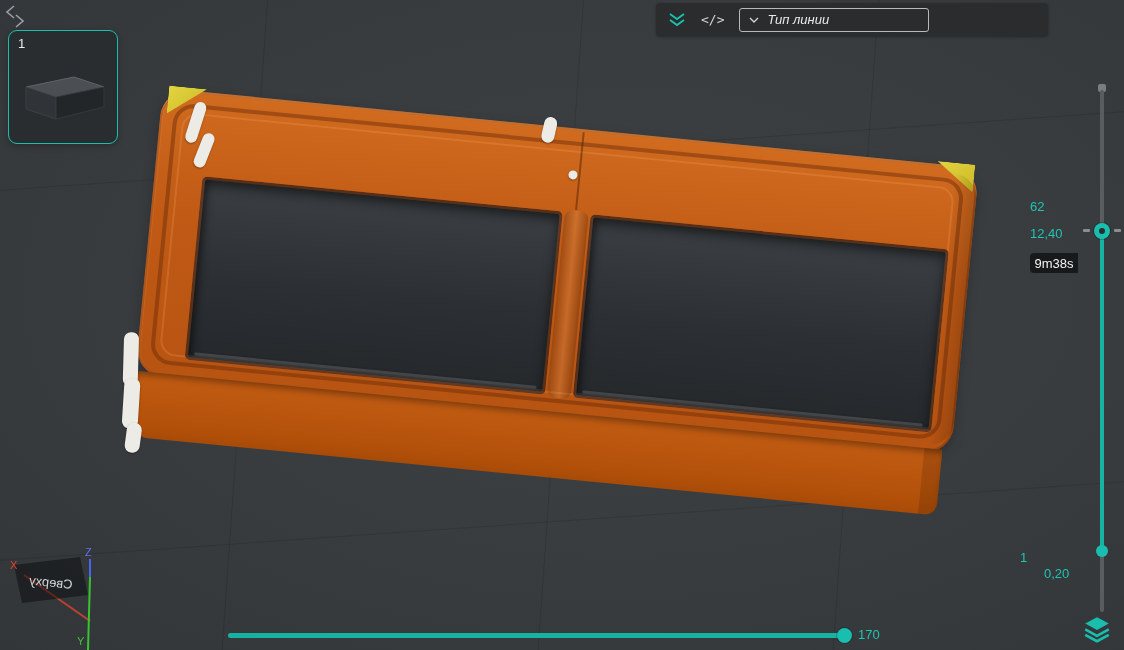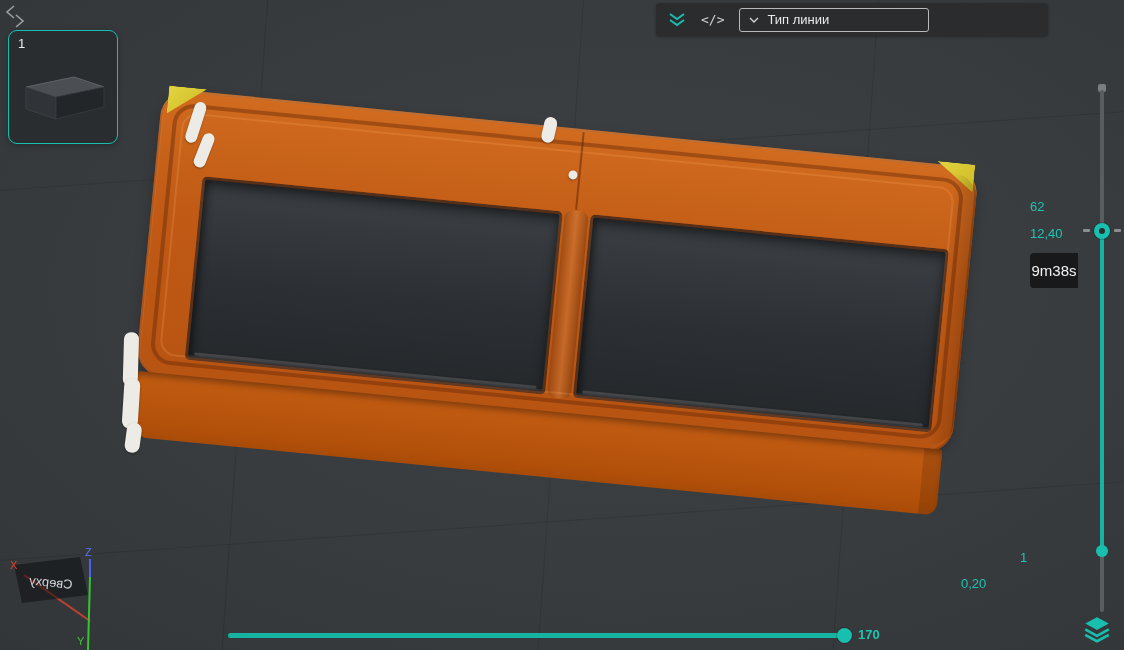--- a/index.html
+++ b/index.html
@@ -23,21 +23,21 @@
   .plate-num { position:absolute; left:9px; top:5px; color:#e8eaeb; font-size:13px; }
   .plate-cube { position:absolute; left:3px; top:26px; }
 
   
   .toolbar { position:absolute; left:656px; top:3px; width:392px; height:33px;
              background:#2a2c2e; border-radius:4px; display:flex; align-items:center;
              padding:0 12px; gap:15px; box-shadow:0 1px 3px rgba(0,0,0,0.35); }
   .tb-code { color:#cfd2d4; font-size:13px; font-family:"DejaVu Sans Mono", monospace; cursor:pointer; }
   .tb-select { width:190px; height:24px; border:1px solid #b7babc; border-radius:3px;
                display:flex; align-items:center; gap:8px; padding:0 9px; cursor:pointer; }
-  .tb-select-label { color:#e8eaeb; font-size:13px; white-space:nowrap; }
+  .tb-select-label { color:#e8eaeb; font-size:13px; white-space:nowrap;font-style:italic; }
 
   
   .model { position:absolute; left:163px; top:88px; width:820px; height:352px;
            transform:rotate(5.6deg); transform-origin:0 0; }
   .m-frame { position:absolute; left:0; top:0; width:820px; height:288px;
              background:linear-gradient(180deg,#d06b1f 0%,#c05a15 42%,#b85412 100%);
              border-radius:28px;
              box-shadow: inset 0 2px 0 rgba(255,210,160,0.22), inset 3px 0 0 rgba(255,180,110,0.14),
                          inset 0 0 0 2px rgba(80,30,5,0.28), 0 5px 12px rgba(0,0,0,0.22); }
   .m-frame::after { content:""; position:absolute; right:0; top:8px; width:24px; height:272px;
@@ -87,31 +87,31 @@
                         border-radius:50%; background:#2a2d2f; }
   .vdash { position:absolute; width:7px; height:3px; background:#8b8e91; border-radius:1px; }
   .vdash-l { left:1083px; top:229px; }
   .vdash-r { left:1114px; top:229px; }
   .vhandle-bottom { position:absolute; left:1096px; top:545px; width:12px; height:12px; border-radius:50%;
                     background:#19bfae; cursor:grab; }
   .vlabel { position:absolute; width:58px; color:#1fc3b1; font-size:13px; }
   .vl-upper-layer  { left:1030px; top:199px; }
   .vl-upper-height { left:1030px; top:215px;margin-top:11px; }
   .vl-lower-layer  { left:1020px; top:550px; }
-  .vl-lower-height { left:961px; top:566px;margin-top:10px; }
-  .vtooltip { position:absolute; left:1030px; top:253px; width:48px; height:35px;
-              background:#17191b; color:#f2f3f4; font-size:15px; border-radius:4px 0 0 4px;
+  .vl-lower-height { left:1044px; top:566px; }
+  .vtooltip { position:absolute; left:1030px; top:253px; width:48px; height:20px;
+              background:#17191b; color:#f2f3f4; font-size:13px; border-radius:4px 0 0 4px;
               display:flex; align-items:center; justify-content:center; }
 
   
   .htrack { position:absolute; left:228px; top:633px; width:620px; height:5px;
             background:#17b3a2; border-radius:3px; cursor:pointer; }
   .hhandle { position:absolute; left:837px; top:628px; width:15px; height:15px;
              border-radius:50%; background:#19bfae; cursor:grab; box-shadow:0 0 0 1px rgba(0,0,0,0.2); }
-  .hlabel { position:absolute; left:858px; top:627px; color:#1fc3b1; font-size:13px;font-weight:bold; }
+  .hlabel { position:absolute; left:858px; top:627px; color:#1fc3b1; font-size:13px; }
 
   
   .layers-btn { position:absolute; left:1082px; top:615px; width:30px; height:30px; cursor:pointer; }
 
   
   .gizmo { position:absolute; left:0; top:545px; }
 </style>
 </head>
 <body>
 

